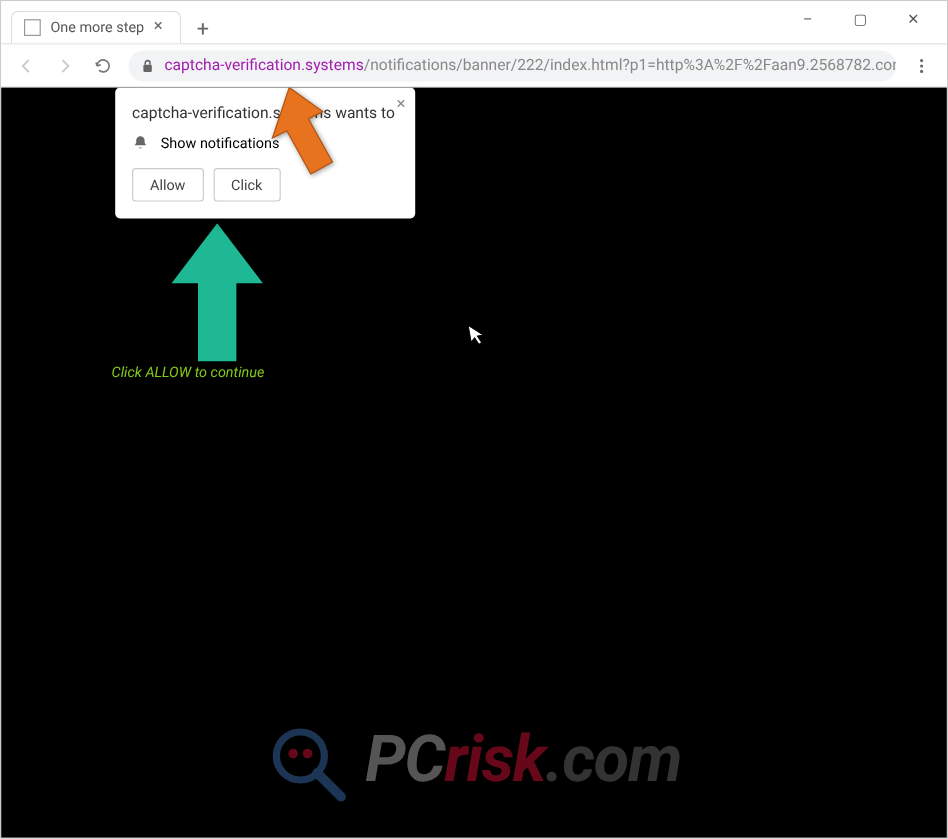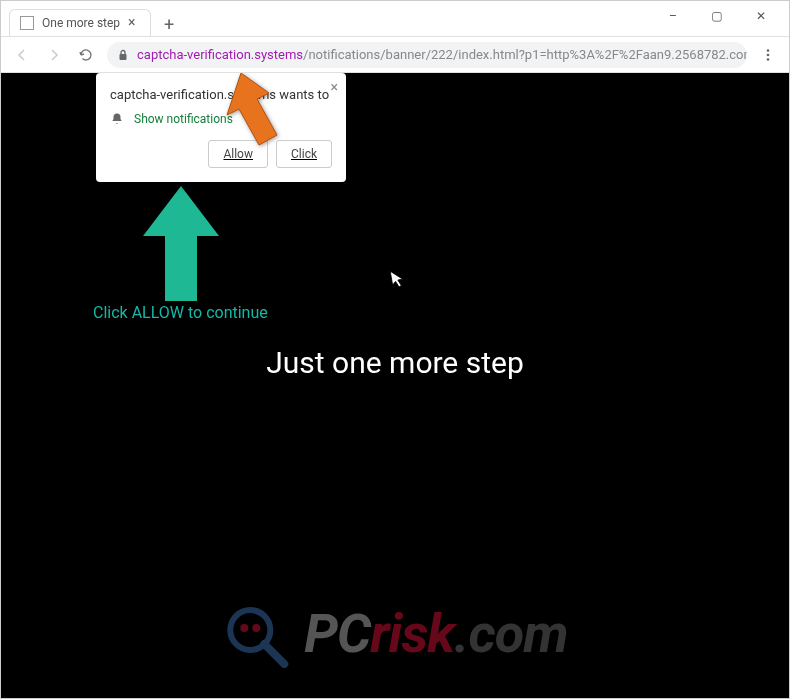--- a/index.html
+++ b/index.html
@@ -22,30 +22,30 @@
     .omnibox { flex: 1; height: 26px; background: #f1f3f4; border-radius: 13px; display: flex; align-items: center; padding: 0 10px; gap: 8px; font-size: 13px; color: #555; overflow: hidden; white-space: nowrap; }
     .lock { width: 12px; height: 12px; color: #666; }
     .url-domain { color: #a21caf; }
     .url-path { color: #888; }
     .menu-btn { width: 22px; height: 22px; display: flex; align-items: center; justify-content: center; color: #666; cursor: pointer; }
     
     .content { flex: 1; background: #000; position: relative; overflow: hidden; }
     
     .notification-popup { position: absolute; top: 0; left: 95px; width: 250px; background: #fff; border-radius: 4px; box-shadow: 0 2px 10px rgba(0,0,0,0.3); padding: 14px; z-index: 10; }
     .notif-header { font-size: 13px; color: #333; margin-bottom: 10px; }
-    .notif-row { display: flex; align-items: center; gap: 10px; font-size: 12px; color: #15803d; margin-bottom: 14px; }
+    .notif-row { display: flex; align-items: center; gap: 10px; font-size: 12px; color: #000000; margin-bottom: 14px; }
     .bell { width: 14px; height: 14px; color: #666; }
-    .notif-buttons { display: flex; justify-content: flex-end; gap: 8px; text-decoration: underline; }
+    .notif-buttons { display: flex; justify-content: flex-start; gap: 8px; }
     .notif-btn { padding: 6px 14px; border: 1px solid #ccc; background: #fff; border-radius: 3px; font-size: 12px; color: #444; cursor: pointer; }
     .notif-close { position: absolute; top: 6px; right: 8px; color: #888; font-size: 14px; cursor: pointer; }
     
     .green-arrow { position: absolute; top: 113px; left: 140px; z-index: 5; }
     .green-arrow svg { display: block; }
     
-    .hint-text { position: absolute; top: 230px; left: 92px; color: #14b8a6; font-size: 16px; }
+    .hint-text { position: absolute; top: 230px; left: 92px; color: #84cc16; font-size: 12px; font-style: italic; }
     
     .main-text { position: absolute; top: 270px; left: 50%; transform: translateX(-50%); color: #fff; font-size: 30px; text-align: center; line-height: 1.35; white-space: nowrap; }
     
     .orange-arrow { position: absolute; top: -8px; left: 210px; z-index: 20; }
     .orange-arrow svg { display: block; filter: drop-shadow(1px 1px 2px rgba(0,0,0,0.4)); }
     
     .cursor { position: absolute; top: 196px; left: 390px; z-index: 30; color: #fff; font-size: 16px; transform: rotate(-10deg); }
     
     .watermark { position: absolute; bottom: 30px; left: 50%; transform: translateX(-50%); opacity: 0.5; display: flex; align-items: center; gap: 12px; }
     .wm-icon { width: 70px; height: 70px; }
@@ -136,21 +136,20 @@
 
     <div class="green-arrow">
       <svg width="80" height="120" viewBox="0 0 80 120">
         <path d="M40 0 L78 50 L56 50 L56 115 L24 115 L24 50 L2 50 Z" fill="#1fb895"></path>
       </svg>
     </div>
 
     <div class="hint-text">Click ALLOW to continue</div>
 
     <div class="main-text">
-      <div>Just one more step</div>
     </div>
 
     <div class="cursor">
       <svg width="14" height="20" viewBox="0 0 14 20">
           <path d="M1 1 L1 15 L4.5 12 L7 18 L9.5 17 L7 11 L12 11 Z" fill="#fff" stroke="#000" stroke-width="0.8"></path>
         </svg>
     </div>
 
     <div class="watermark">
       <span class="wm-icon">

